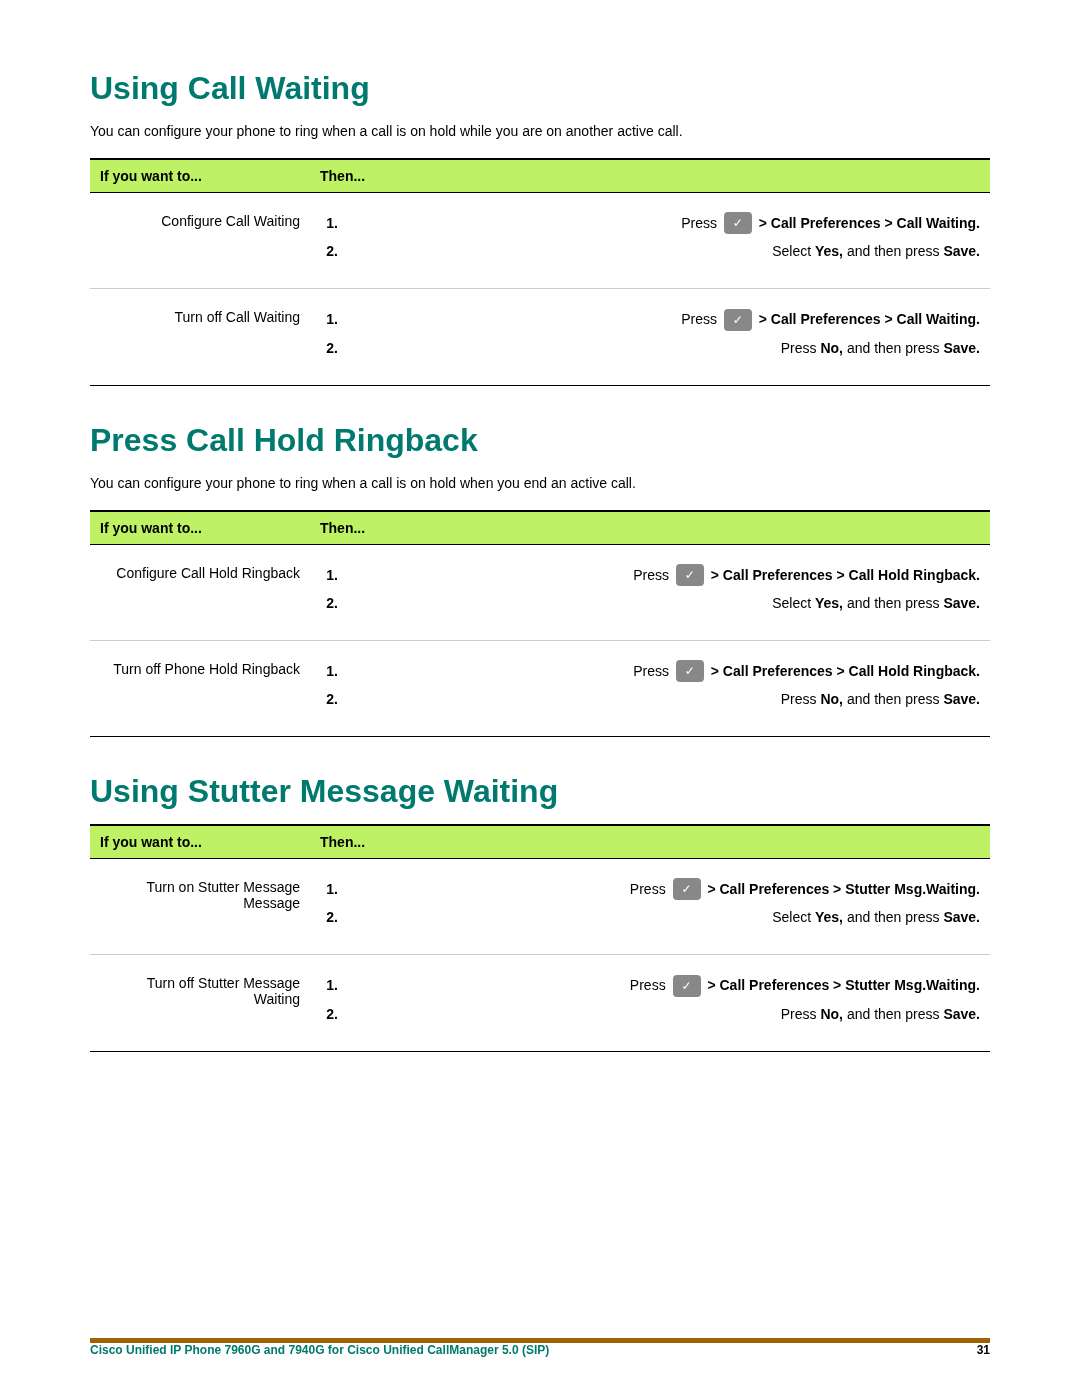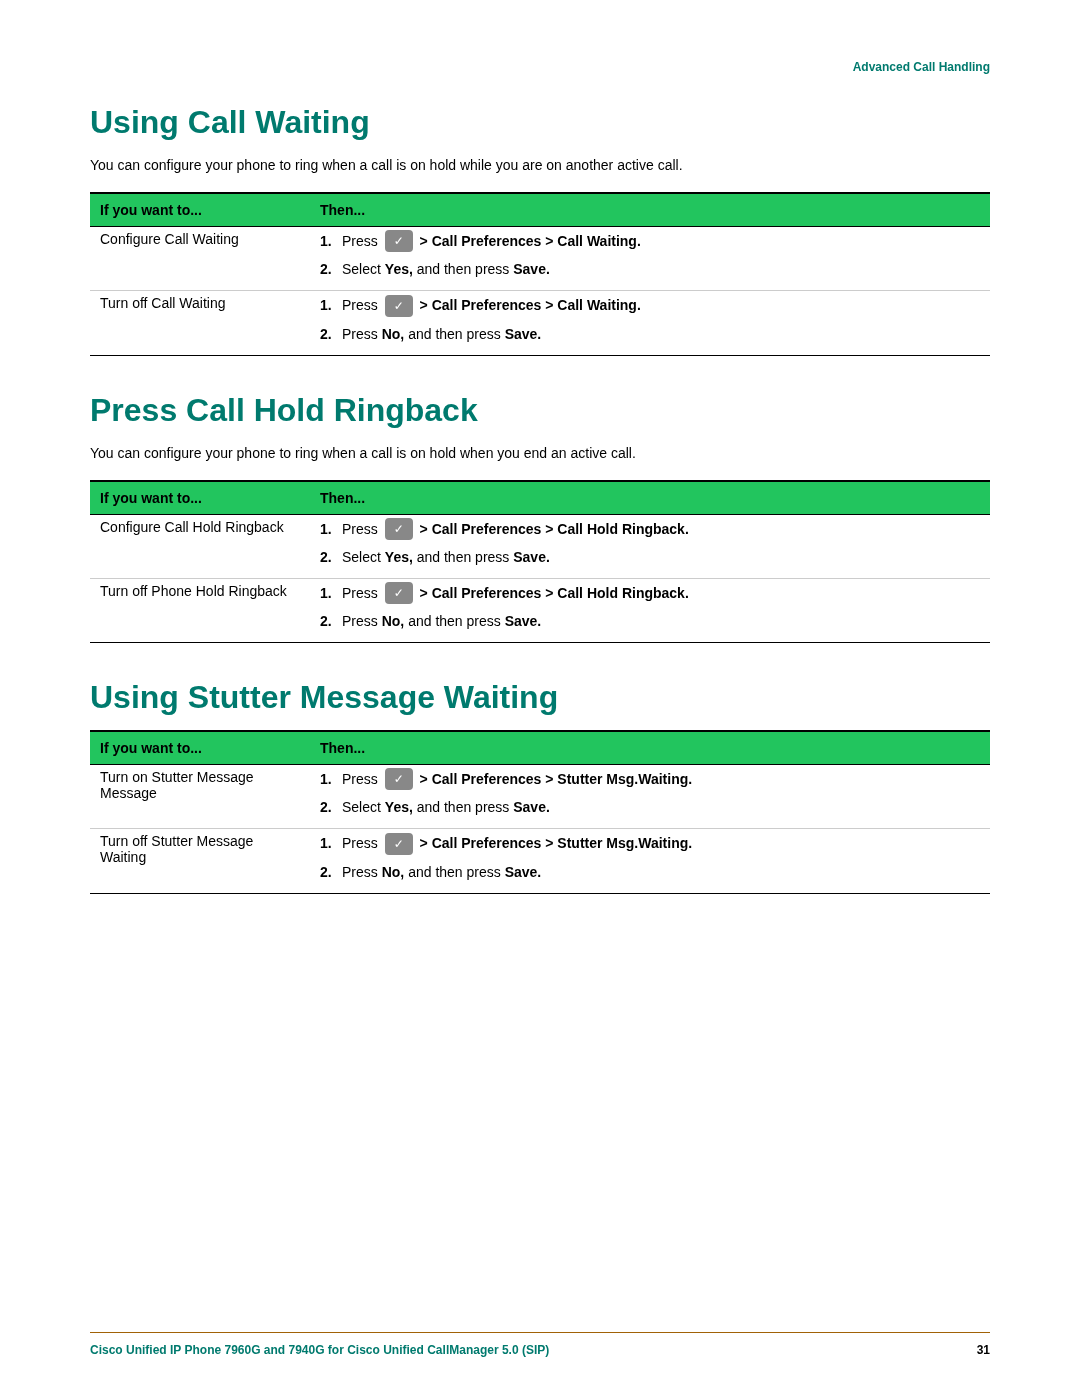--- a/index.html
+++ b/index.html
@@ -50,33 +50,34 @@
     }
 
     table {
       width: 100%;
       border-collapse: collapse;
       margin-bottom: 36px;
       font-size: 14px;
     }
 
     table thead tr th {
-      background: #22c55e;
+      background: #bef264;
       border-top: 2px solid #000000;
       border-bottom: 1px solid #000000;
       padding: 8px 10px;
       text-align: left;
       font-weight: bold;
       font-size: 14px;
     }
 
     table tbody tr td {
-      padding: 4px 10px;
+      padding: 20px 10px;
       vertical-align: top;
       border-bottom: 1px solid #cccccc;
+      text-align: right;
     }
 
     table tbody tr:last-child td {
       border-bottom: 1px solid #000000;
     }
 
     .col-if {
       width: 220px;
     }
 
@@ -134,22 +135,21 @@
     }
 
     .footer {
       position: absolute;
       bottom: 40px;
       left: 90px;
       right: 90px;
       display: flex;
       justify-content: space-between;
       align-items: center;
-      border-top: 1px solid #a16207;
-      padding-top: 10px;
+      border-top: 5px solid #a16207;
     }
 
     .footer-left {
       font-size: 12px;
       font-weight: bold;
       color: #007a6e;
     }
 
     .footer-right {
       font-size: 12px;
@@ -160,23 +160,20 @@
 
     .section {
       margin-bottom: 10px;
     }
   </style>
 </head>
 <body>
 
 <div class="page">
 
-  <div class="header-label">
-    <span>Advanced Call Handling</span>
-  </div>
 
   <div class="section">
     <h1 class="section-title">Using Call Waiting</h1>
     <p class="section-intro">You can configure your phone to ring when a call is on hold while you are on another active call.</p>
     <table>
       <thead>
         <tr>
           <th class="col-if">If you want to...</th>
           <th class="col-then">Then...</th>
         </tr>

